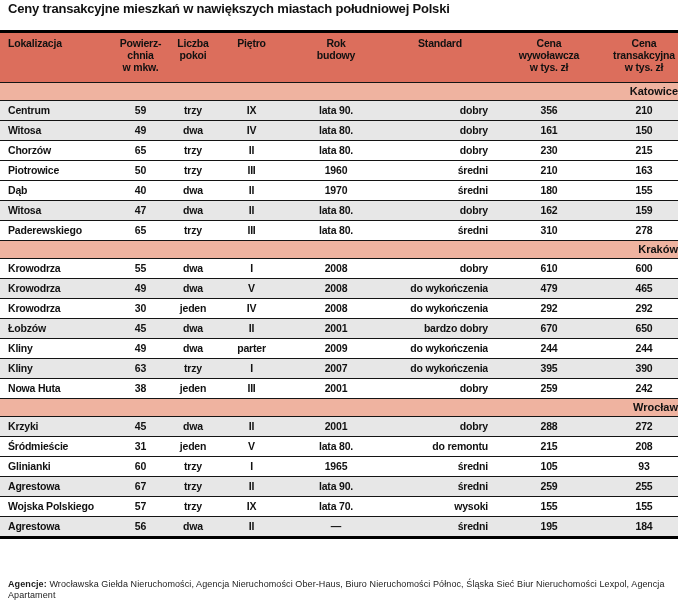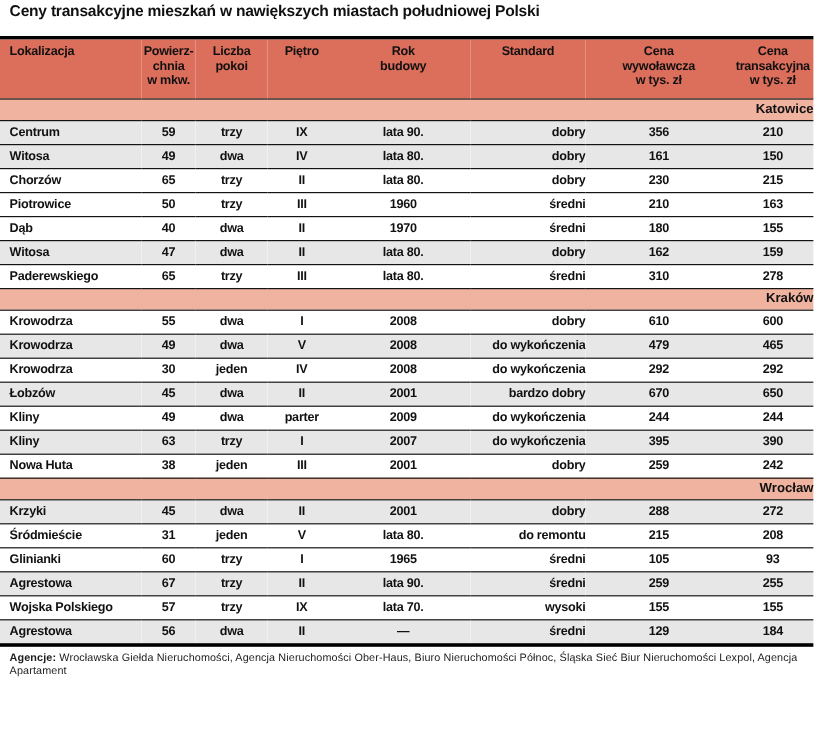--- a/index.html
+++ b/index.html
@@ -59,20 +59,21 @@
   tr.data-row.shaded td{background:var(--shaded-row);}
   tr.data-row td.col0{text-align:left;padding-left:8px;margin-top:36px;}
   tr.data-row td.col5{text-align:right;padding-left:8px;}
 
   .bottom-bar{height:3px;background:#000;}
 
   .footer{
     padding:4px 8px 0 8px;
     font-size:9px;line-height:11px;color:#1c1c1c;
     letter-spacing:0.1px;
+    margin-top:36px;
   }
   .footer .lbl{font-weight:700;}
 </style>
 </head>
 <body>
 
 <div class="page">
   <div class="title">Ceny transakcyjne mieszkań w nawiększych miastach południowej Polski</div>
   <div class="title-bar"></div>
 
@@ -307,21 +308,21 @@
           <td class="col6">155</td>
           <td class="col7">155</td>
         </tr>
         <tr class="data-row shaded">
           <td class="col0">Agrestowa</td>
           <td class="col1">56</td>
           <td class="col2">dwa</td>
           <td class="col3">II</td>
           <td class="col4">—</td>
           <td class="col5">średni</td>
-          <td class="col6">129</td>
+          <td class="col6">195</td>
           <td class="col7">184</td>
         </tr>
       </tbody>
   </table>
 
   <div class="bottom-bar"></div>
 
   <div class="footer">
     <span class="lbl">Agencje:</span>
     <span>Wrocławska Giełda Nieruchomości, Agencja Nieruchomości Ober-Haus, Biuro Nieruchomości Północ, Śląska Sieć Biur Nieruchomości Lexpol, Agencja Apartament</span>

